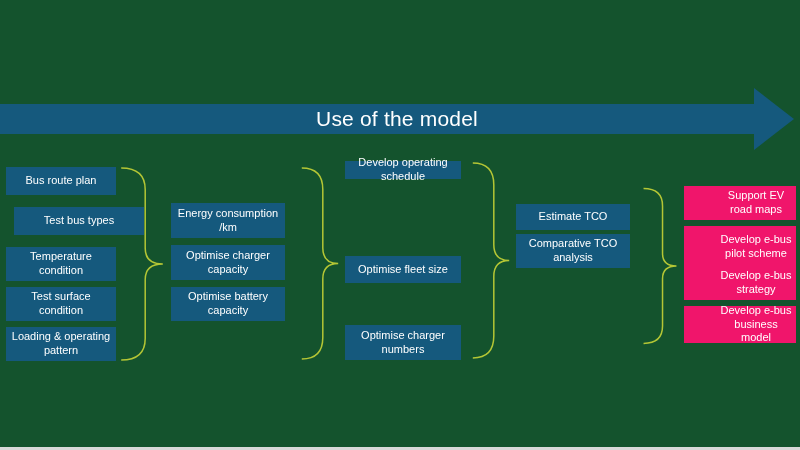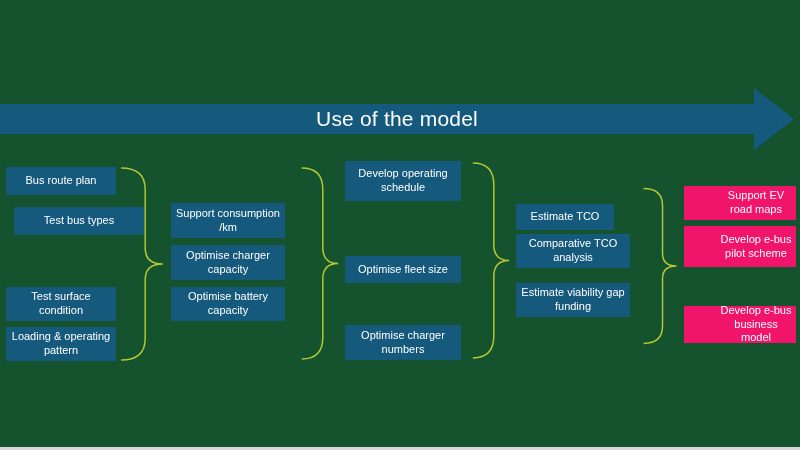--- a/index.html
+++ b/index.html
@@ -80,50 +80,51 @@
 <body>
 
 <div class="slide">
 
   <div class="arrow-body"></div>
   <div class="arrow-head"></div>
   <div class="arrow-title">Use of the model</div>
 
   <div class="box teal" style="left:6px;top:167px;width:110px;height:28px">Bus route plan</div>
   <div class="box teal" style="left:14px;top:207px;width:130px;height:28px">Test bus types</div>
+  <div class="box teal" style="left:6px;top:247px;width:110px;height:34px">Temperature condition</div>
   <div class="box teal" style="left:6px;top:287px;width:110px;height:34px">Test surface condition</div>
   <div class="box teal" style="left:6px;top:327px;width:110px;height:34px">Loading &amp; operating pattern</div>
 
   <svg class="brace" style="left:118px;top:166px" width="48" height="196" viewBox="0 0 30 100" preserveAspectRatio="none">
     <path d="M2,1 Q17,1 17,12 L17,42 Q17,50 28,50 Q17,50 17,58 L17,88 Q17,99 2,99" fill="none" stroke="currentColor" stroke-width="1.5" vector-effect="non-scaling-stroke"></path>
   </svg>
 
-  <div class="box teal" style="left:171px;top:203px;width:114px;height:35px">Support consumption /km</div>
+  <div class="box teal" style="left:171px;top:203px;width:114px;height:35px">Energy consumption /km</div>
   <div class="box teal" style="left:171px;top:245px;width:114px;height:35px">Optimise charger capacity</div>
   <div class="box teal" style="left:171px;top:287px;width:114px;height:34px">Optimise battery capacity</div>
 
   <svg class="brace" style="left:299px;top:166px" width="42" height="195" viewBox="0 0 30 100" preserveAspectRatio="none">
     <path d="M2,1 Q17,1 17,12 L17,42 Q17,50 28,50 Q17,50 17,58 L17,88 Q17,99 2,99" fill="none" stroke="currentColor" stroke-width="1.5" vector-effect="non-scaling-stroke"></path>
   </svg>
 
-  <div class="box teal" style="left:345px;top:161px;width:116px;height:40px">Develop operating schedule</div>
+  <div class="box teal" style="left:345px;top:161px;width:116px;height:18px">Develop operating schedule</div>
   <div class="box teal" style="left:345px;top:256px;width:116px;height:27px">Optimise fleet size</div>
   <div class="box teal" style="left:345px;top:325px;width:116px;height:35px">Optimise charger numbers</div>
 
   <svg class="brace" style="left:470px;top:161px" width="42" height="199" viewBox="0 0 30 100" preserveAspectRatio="none">
     <path d="M2,1 Q17,1 17,12 L17,42 Q17,50 28,50 Q17,50 17,58 L17,88 Q17,99 2,99" fill="none" stroke="currentColor" stroke-width="1.5" vector-effect="non-scaling-stroke"></path>
   </svg>
 
-  <div class="box teal" style="left:516px;top:204px;width:98px;height:26px">Estimate TCO</div>
+  <div class="box teal" style="left:516px;top:204px;width:114px;height:26px">Estimate TCO</div>
   <div class="box teal" style="left:516px;top:234px;width:114px;height:34px">Comparative TCO analysis</div>
-  <div class="box teal" style="left:516px;top:283px;width:114px;height:34px">Estimate viability gap funding</div>
 
   <svg class="brace" style="left:641px;top:187px" width="38" height="158" viewBox="0 0 30 100" preserveAspectRatio="none">
     <path d="M2,1 Q17,1 17,12 L17,42 Q17,50 28,50 Q17,50 17,58 L17,88 Q17,99 2,99" fill="none" stroke="currentColor" stroke-width="1.5" vector-effect="non-scaling-stroke"></path>
   </svg>
 
   <div class="box pink" style="left:684px;top:186px;width:112px;height:34px">Support EV road maps</div>
   <div class="box pink" style="left:684px;top:226px;width:112px;height:41px">Develop e-bus pilot scheme</div>
+  <div class="box pink" style="left:684px;top:266px;width:112px;height:34px">Develop e-bus strategy</div>
   <div class="box pink" style="left:684px;top:306px;width:112px;height:37px">Develop e-bus business model</div>
 
   <div class="slide-edge"></div>
 
 </div>
 
 </body></html>

